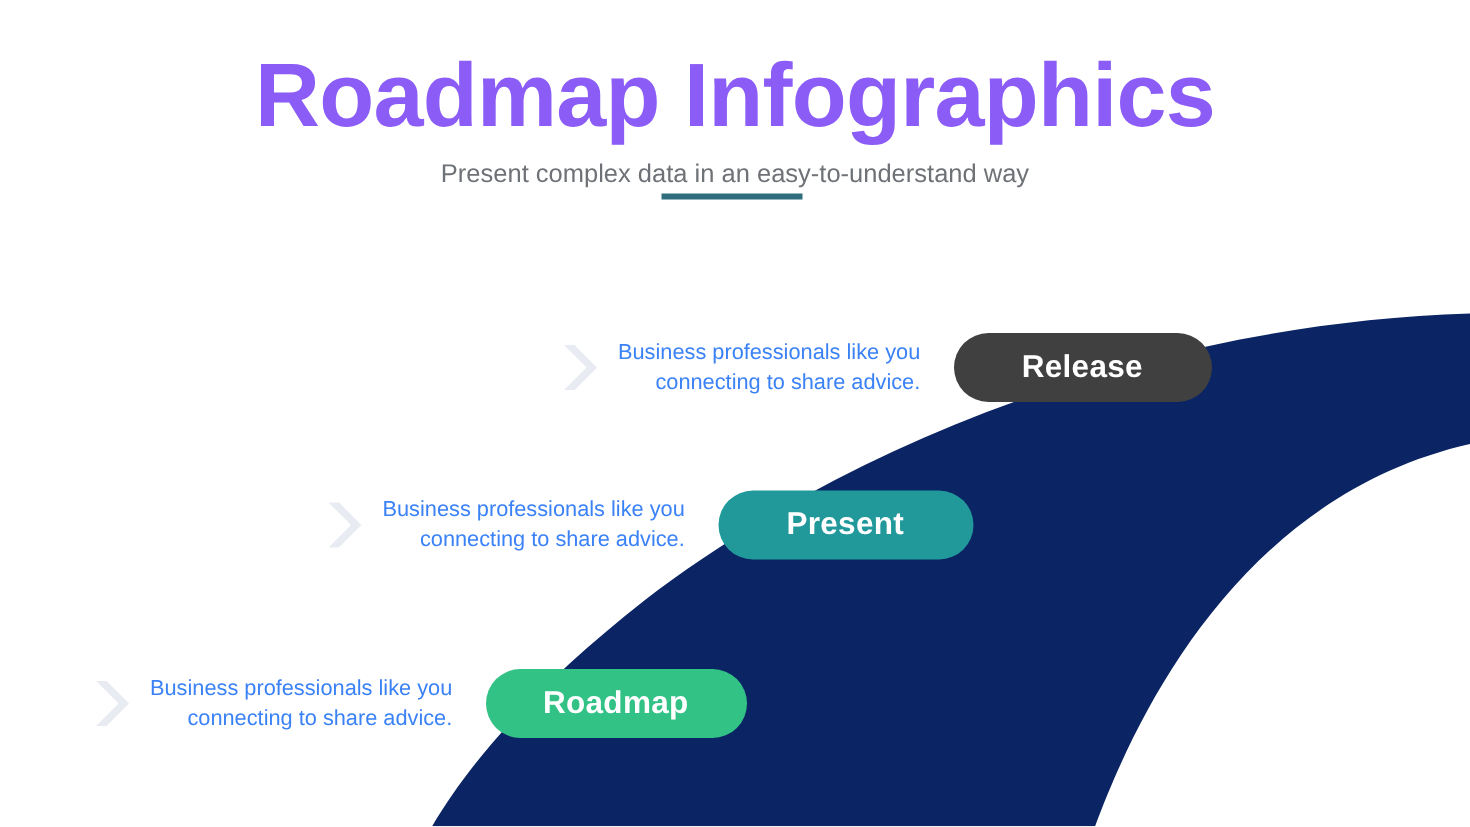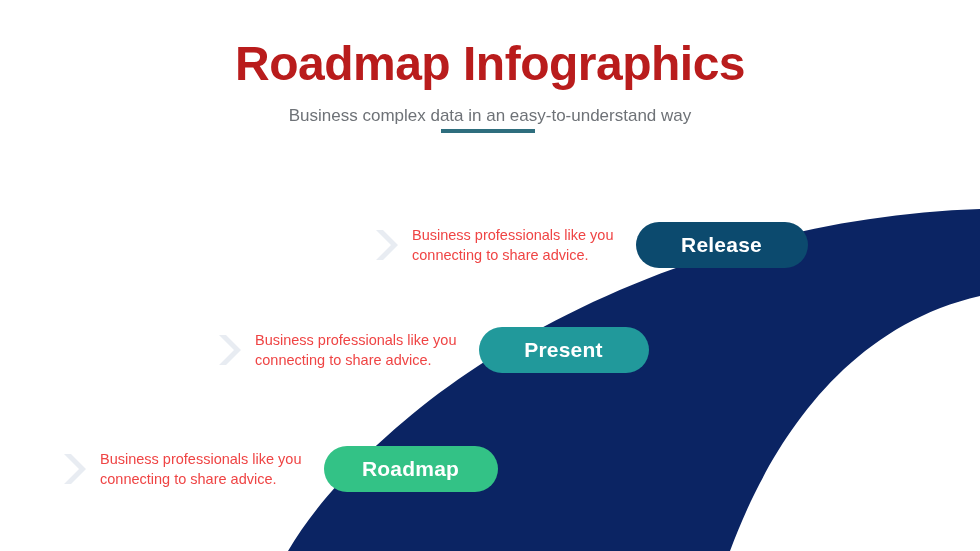--- a/index.html
+++ b/index.html
@@ -23,25 +23,25 @@
   #header {
     position: absolute;
     left: 0;
     top: 0;
     width: 980px;
     text-align: center;
   }
   #page-title {
     margin: 0;
     padding-top: 34px;
-    font-size: 48px;
+    font-size: 60px;
     line-height: 60px;
     font-weight: bold;
     letter-spacing: -0.5px;
-    color: #b91c1c;
+    color: #8b5cf6;
     font-family: "Liberation Sans", sans-serif;
     text-align: center;
   }
   #page-subtitle {
     margin: 0;
     padding-top: 11px;
     font-size: 17px;
     line-height: 22px;
     font-weight: normal;
     color: #6e7277;
@@ -77,21 +77,22 @@
   }
   .chevron-icon {
     flex: 0 0 auto;
     width: 30px;
     height: 38px;
     display: block;
   }
   .caption-text {
     font-size: 14.5px;
     line-height: 20px;
-    color: #ef4444;
+    color: #3b82f6;
+    text-align: right;
     white-space: pre-line;
     font-family: "Liberation Sans", sans-serif;
     margin-left: 10px;
   }
   .pill {
     flex: 0 0 auto;
     height: 46px;
     border-radius: 23px;
     display: flex;
     align-items: center;
@@ -114,42 +115,42 @@
   #milestone-testing  { left: 60px;  top: 446px; }
   #milestone-testing  .pill { width: 174px; }
 </style>
 </head>
 <body>
 
 <div id="slide">
 
   <div id="header">
     <h1 id="page-title">Roadmap Infographics</h1>
-    <p id="page-subtitle">Business complex data in an easy-to-understand way</p>
+    <p id="page-subtitle">Present complex data in an easy-to-understand way</p>
   </div>
   <div id="accent-bar"></div>
 
   <svg id="road-band" viewBox="0 0 980 551" preserveAspectRatio="none">
     <path d="M 980 209
              C 760 216, 560 300, 430 400
              C 360 455, 315 505, 288 551
              L 730 551
              C 760 470, 830 330, 980 296
              Z" fill="#0b2463"></path>
   </svg>
 
   <div class="milestone" id="milestone-release">
     <div class="caption-group">
       <svg class="chevron-icon" viewBox="0 0 30 38">
         <path d="M 4 4 L 19 19 L 4 34 L 11 34 L 26 19 L 11 4 Z" fill="#e8ecf2"></path>
       </svg>
       <div class="caption-text">Business professionals like you
 connecting to share advice.</div>
     </div>
-    <div class="pill" style="background:#0c4a6e">
+    <div class="pill" style="background:#404040">
       <span>Release</span>
     </div>
   </div>
 
   <div class="milestone" id="milestone-concept">
     <div class="caption-group">
       <svg class="chevron-icon" viewBox="0 0 30 38">
         <path d="M 4 4 L 19 19 L 4 34 L 11 34 L 26 19 L 11 4 Z" fill="#e8ecf2"></path>
       </svg>
       <div class="caption-text">Business professionals like you

